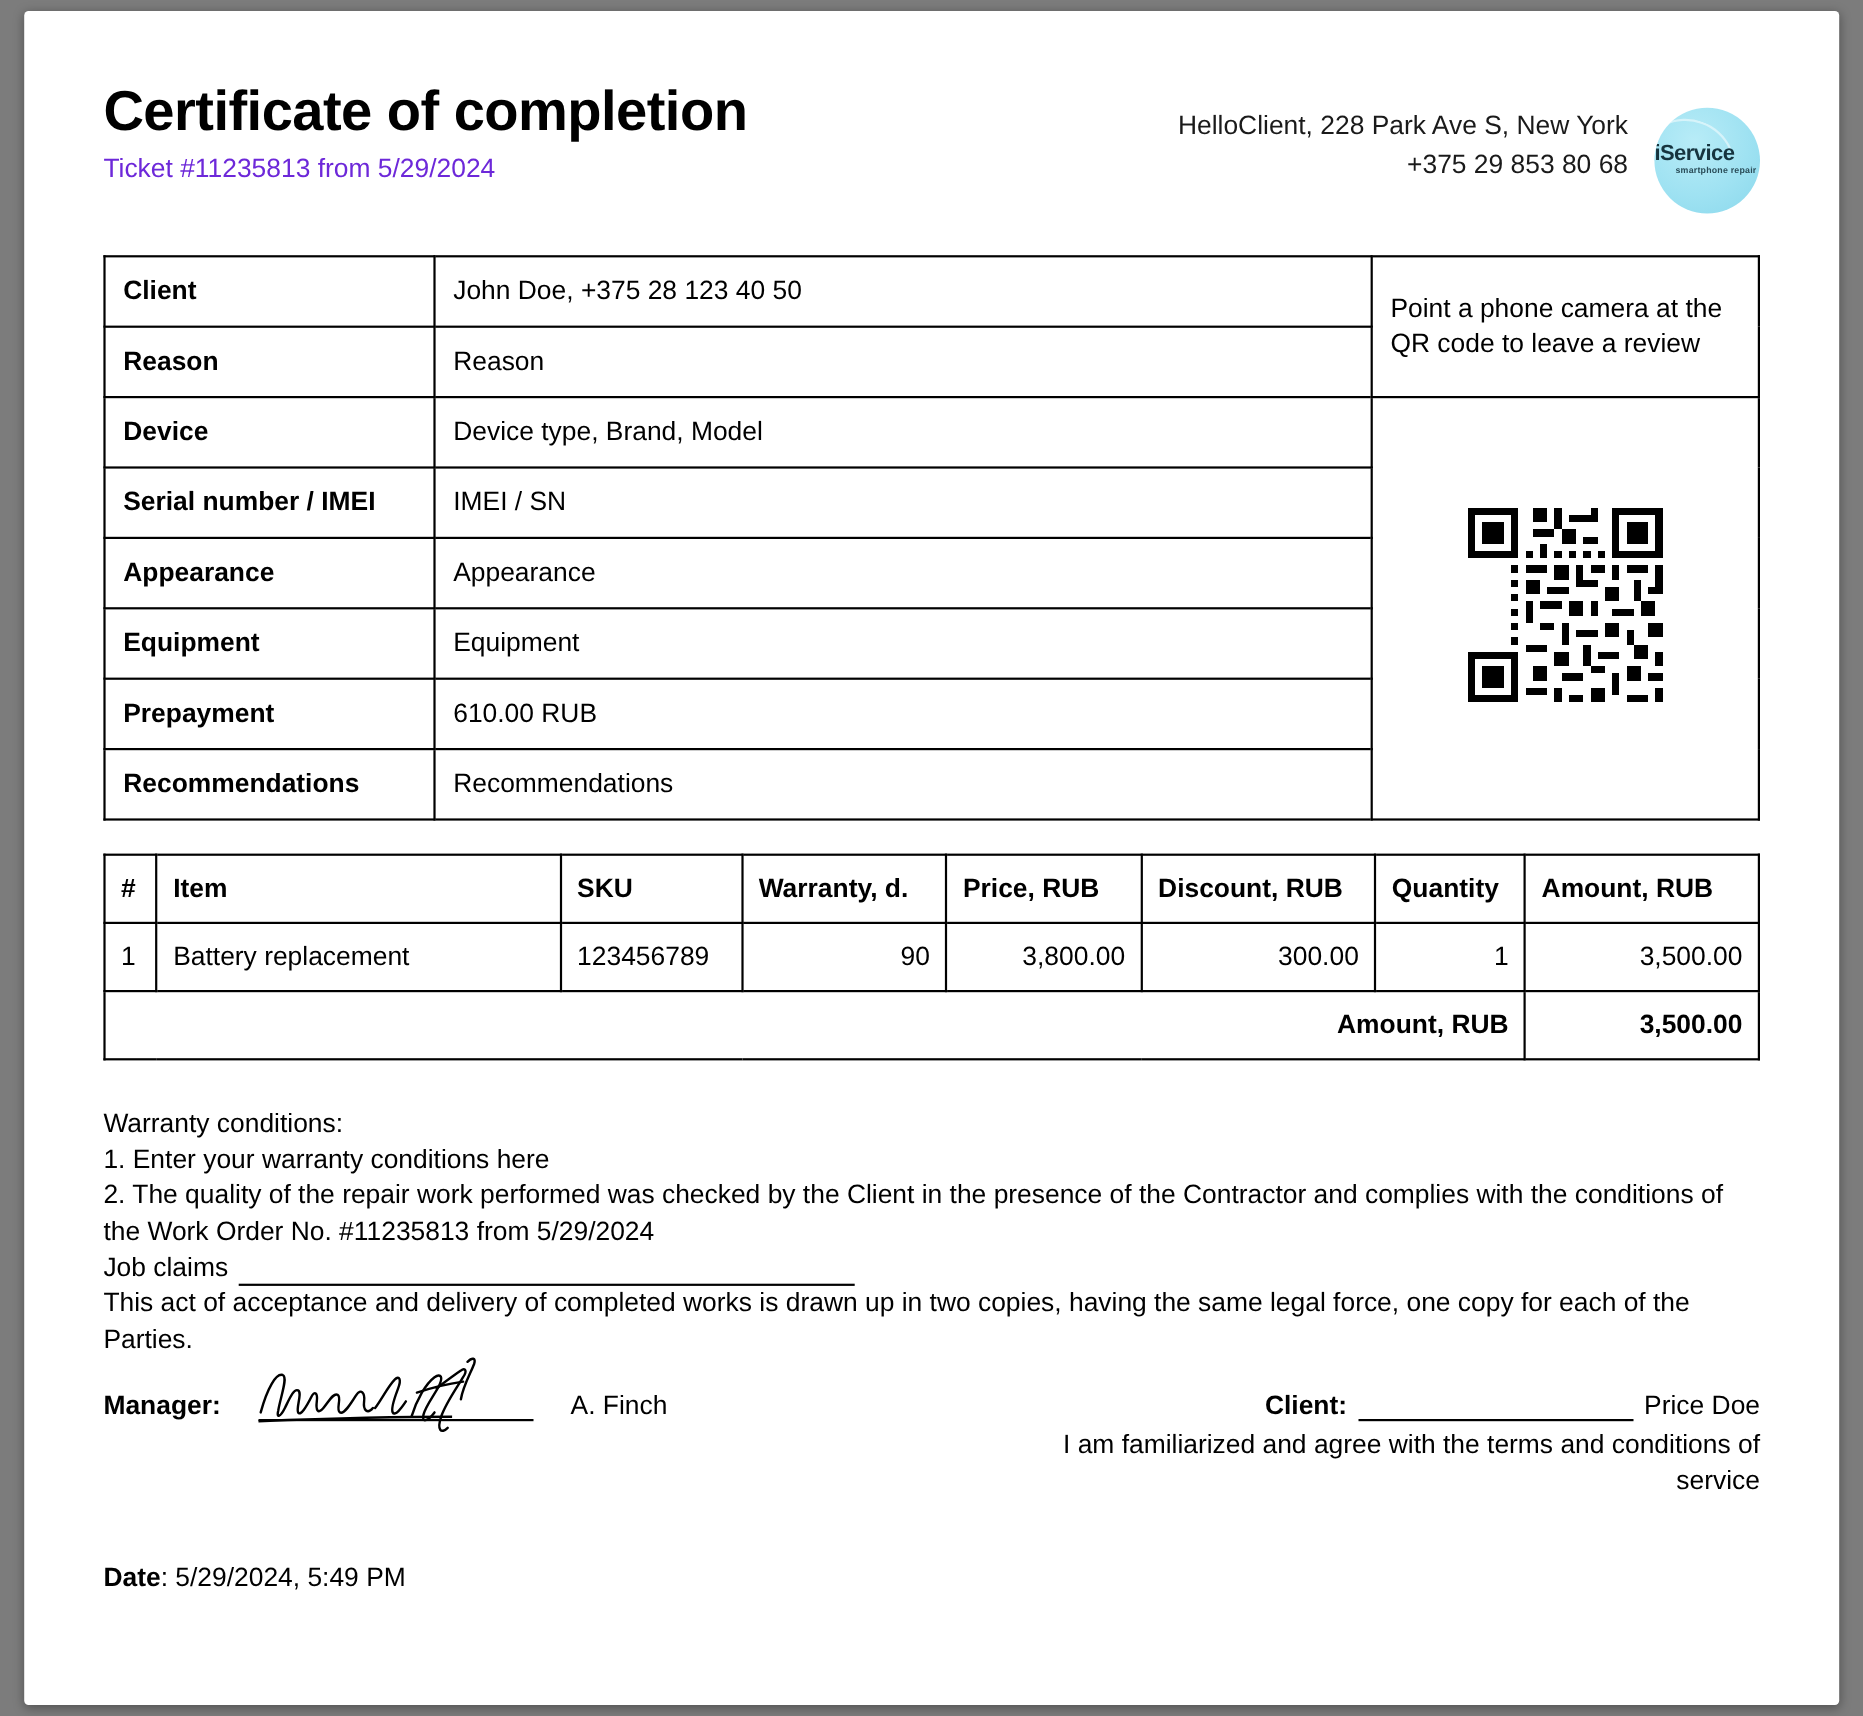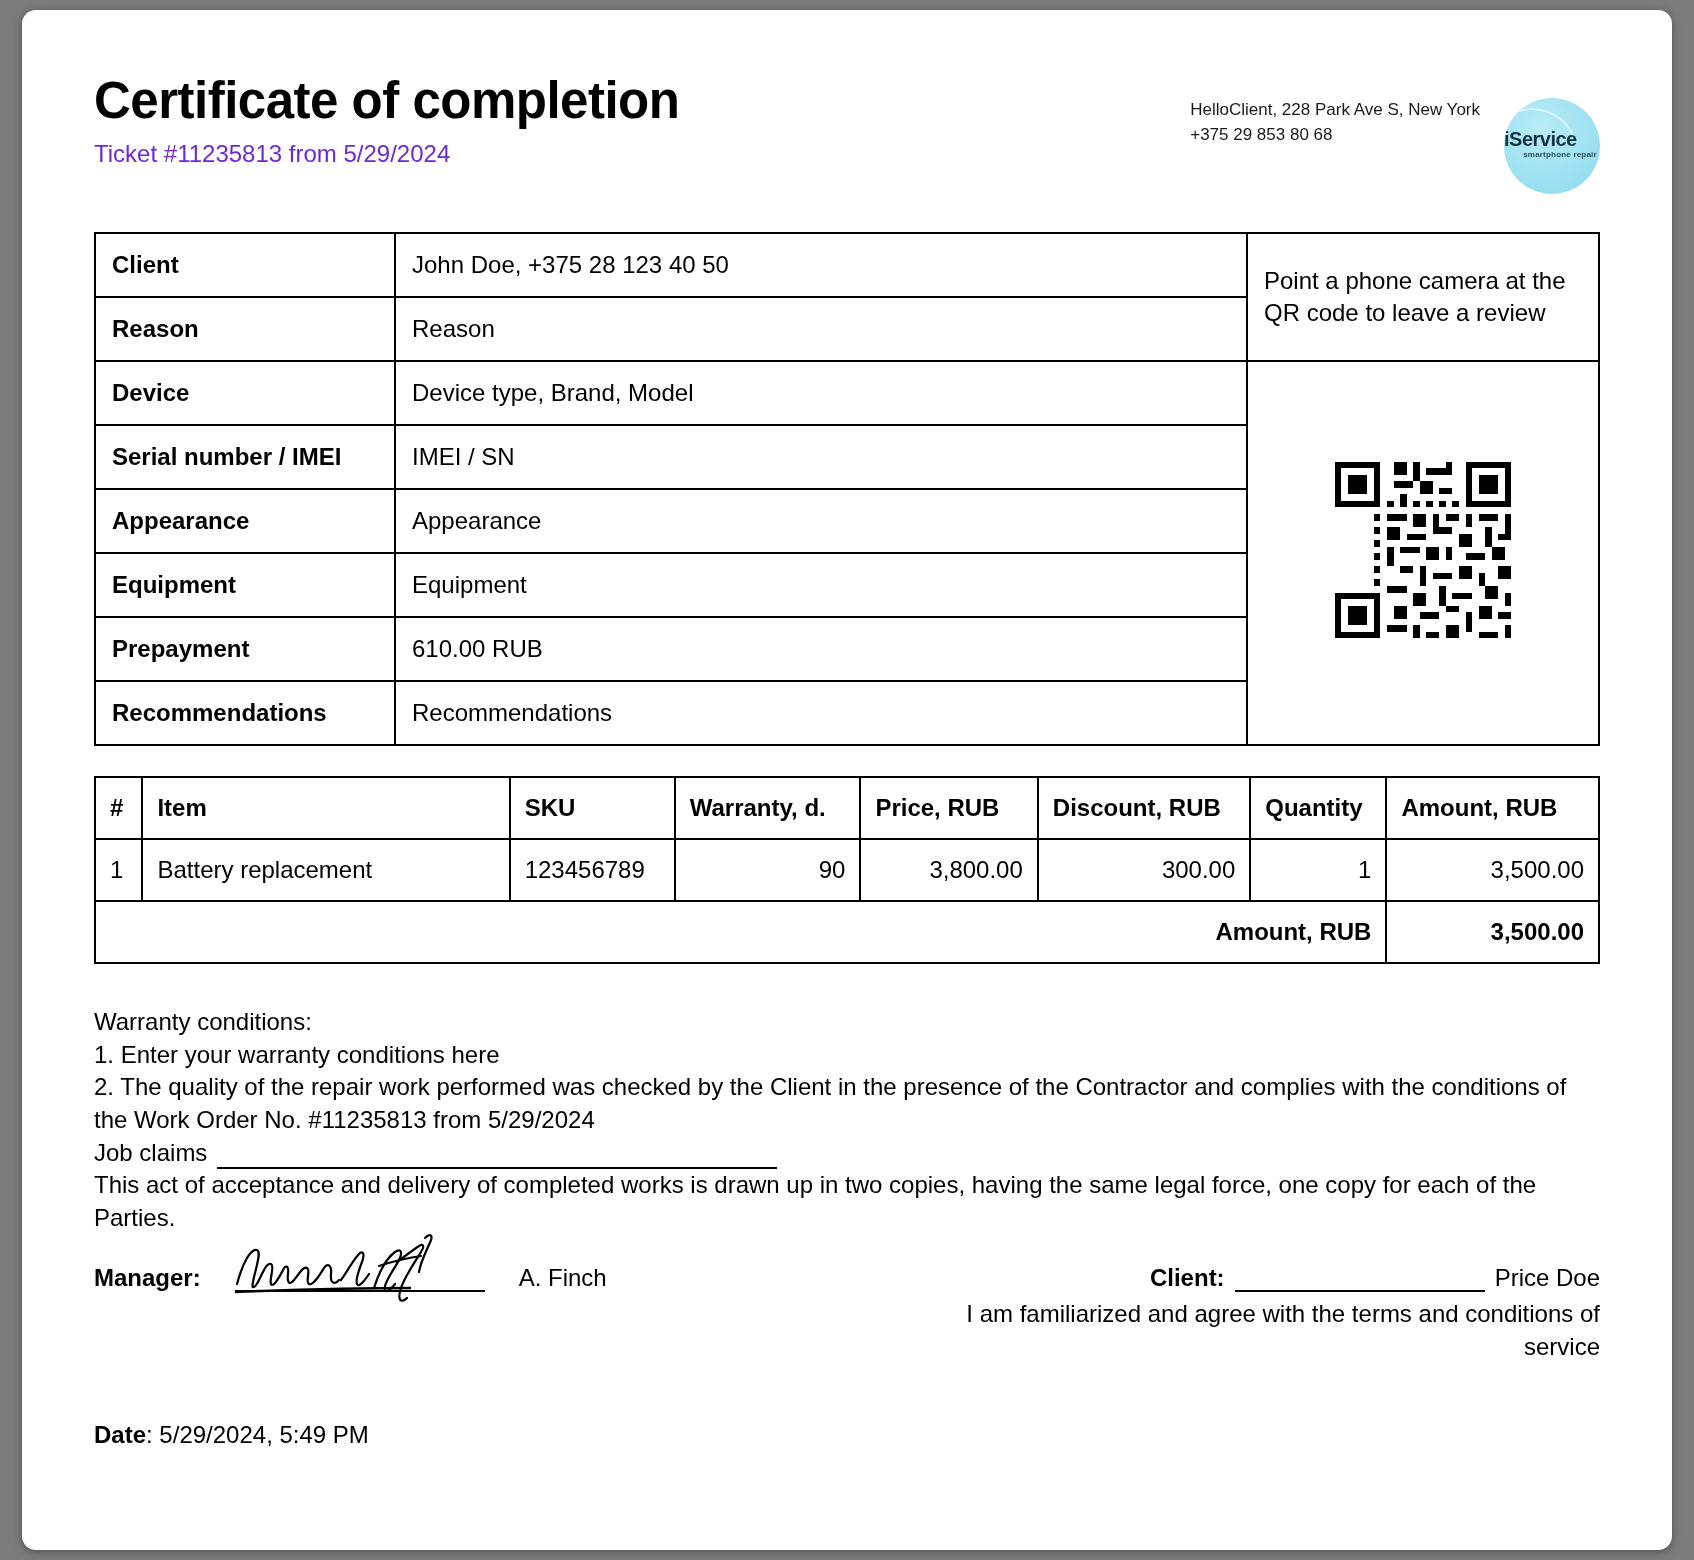--- a/index.html
+++ b/index.html
@@ -13,38 +13,38 @@
     width: 1694px; height: 1560px;
     position: relative;
     background: #7c7c7c;
     display: flex; align-items: center; justify-content: center;
   }
   .page {
     position: absolute;
     left: 22px; top: 10px;
     width: 1650px; height: 1540px;
     background: #ffffff;
-    border-radius: 14px;
+    border-radius: 4px;
     box-shadow: 0 2px 10px rgba(0,0,0,.35);
     overflow: hidden;
   }
   .page-inner {
     padding: 58px 72px 0 72px;
   }
 
   
   .header { display: flex; align-items: flex-start; justify-content: space-between; }
   .header-left { padding-top: 6px; }
   .doc-title {
     font-size: 51px; font-weight: bold; color: #000;
     letter-spacing: -.5px; line-height: 1.05; margin: 0;
   }
   .doc-sub { font-size: 24px; color: #6d28d9; margin-top: 12px; }
   .header-right { display: flex; align-items: flex-start; gap: 24px; padding-top: 30px; }
-  .company { font-size: 17px; line-height: 1.45; color: #1a1a1a; }
+  .company { text-align: right; font-size: 24px; line-height: 1.45; color: #1a1a1a; }
   .logo {
     width: 96px; height: 96px; border-radius: 50%;
     background: radial-gradient(circle at 38% 32%, #b8ecf7 0%, #9fe2f2 55%, #8ad8ec 100%);
     position: relative; flex: none; overflow: hidden;
   }
   .logo .arc {
     position: absolute; border: 2px solid rgba(255,255,255,.55);
     border-radius: 50%;
   }
   .logo .arc1 { left: -18px; top: 10px; width: 92px; height: 92px; border-color: rgba(255,255,255,.5) transparent transparent transparent; transform: rotate(20deg); }

